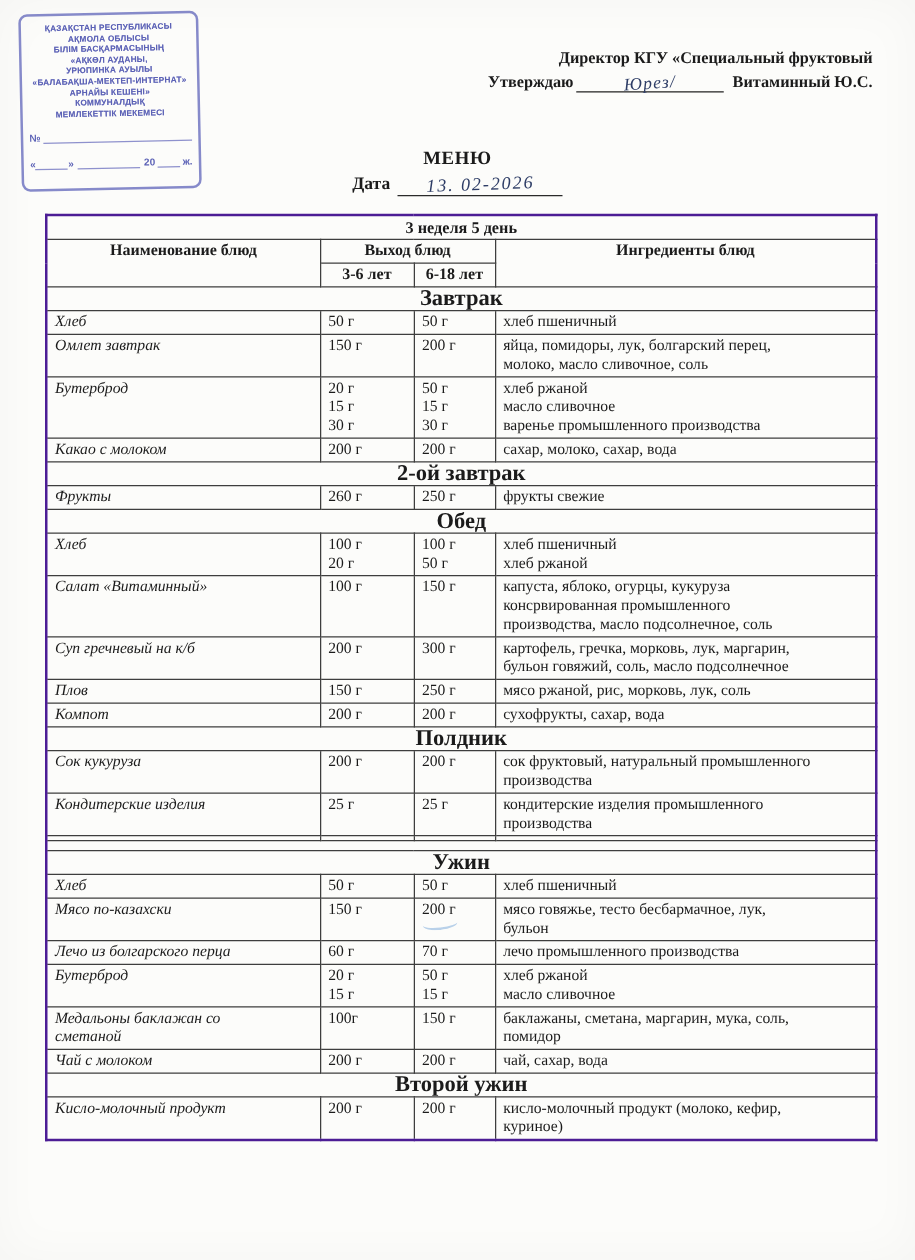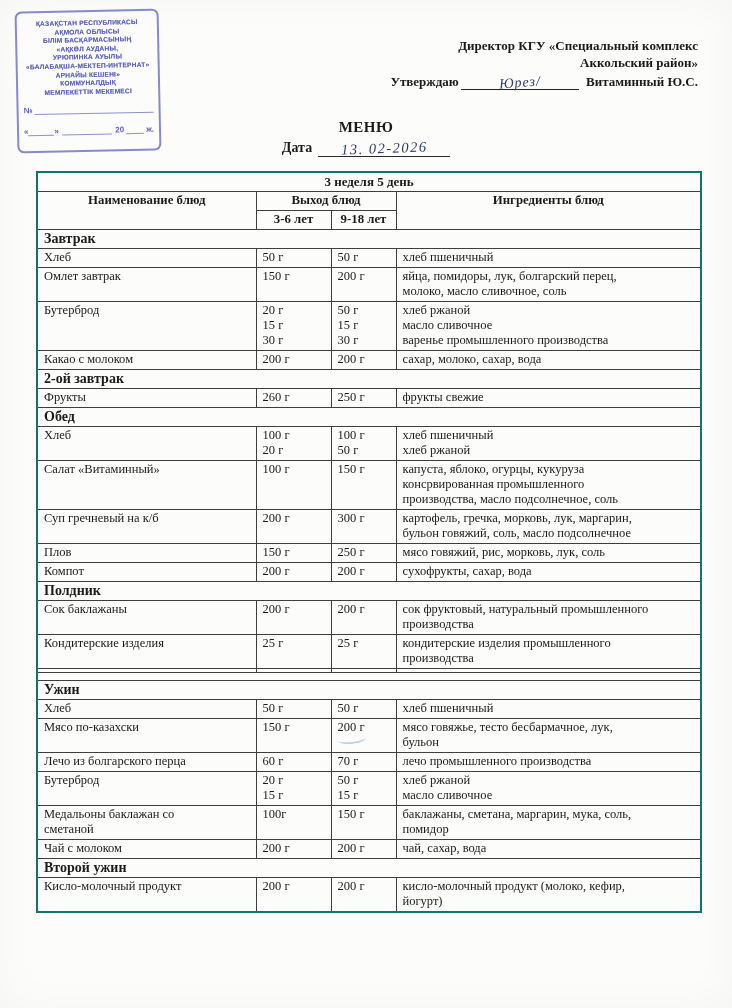--- a/index.html
+++ b/index.html
@@ -41,26 +41,26 @@
                     text-align:center; margin-left:6px; height:18px; }
   .date-hand { display:inline-block; font-style:italic; font-weight:normal; font-size:14.5px;
                color:#2e3d66; letter-spacing:1.5px; transform:rotate(-2deg) translateY(1px); }
 
   
   table.menu { position:absolute; left:36px; top:171px; width:664px; border-collapse:collapse;
                table-layout:fixed; font-size:12.5px; }
   table.menu td, table.menu th { border:1px solid #3e3e3e; vertical-align:top;
                padding:1px 6px 2px; line-height:15px; white-space:pre-line;
                overflow:hidden; }
-  table.menu { border:2px solid #0f766e; }
+  table.menu { border:2px solid #4c1d95; }
   col.c1 { width:219px; } col.c2 { width:75px; } col.c3 { width:65px; } col.c4 { width:305px; }
   th.week { text-align:center; font-size:13px; font-weight:bold; padding:2px; }
   th.hdr { text-align:center; font-weight:bold; vertical-align:middle; font-size:12.8px; }
-  td.section { font-weight:bold; font-size:14px; padding:2px; }
-  td.name { padding-left:10px; }
+  td.section { text-align:center; font-weight:bold; font-size:18px; padding:2px; }
+  td.name { padding-left:10px;font-style:italic; }
   td.out { padding-left:9px; position:relative;margin-top:29px; }
   td.spacer { height:8px; padding:0; border-left:2px solid #3e3e3e; border-right:2px solid #3e3e3e; }
   .pen-mark { position:absolute; left:6px; top:15px; width:28px; height:10px;
               border-bottom:2px solid #a9c7e6; border-radius:50%;
               transform:rotate(-6deg); opacity:.8; }
 </style>
 </head>
 <body>
 
 <div class="page">
@@ -86,22 +86,21 @@
       <span class="u1"></span>
       <span>»</span>
       <span class="u2"></span>
       <span>20</span>
       <span class="u3"></span>
       <span>ж.</span>
     </div>
   </div>
 
   <div class="approval">
-    <div>Директор КГУ «Специальный комплекс</div>
-    <div>Аккольский район»</div>
+    <div>Директор КГУ «Специальный фруктовый</div>
     <div class="approve-line">
       <span>Утверждаю</span><span class="sig-line"><span class="sig">Юрез/</span></span>
       <span>Витаминный Ю.С.</span>
     </div>
   </div>
 
   <div class="title-block">
     <div class="doc-title">МЕНЮ</div>
     <div class="date-line">
       <span>Дата</span><span class="date-hand-wrap"><span class="date-hand">13. 02-2026</span></span>
@@ -119,21 +118,21 @@
     <tr>
       <th class="week" colspan="4">3 неделя  5 день</th>
     </tr>
     <tr>
       <th class="hdr" rowspan="2">Наименование блюд</th>
       <th class="hdr" colspan="2">Выход блюд</th>
       <th class="hdr" rowspan="2">Ингредиенты блюд</th>
     </tr>
     <tr>
       <th class="hdr">3-6 лет</th>
-      <th class="hdr">9-18 лет</th>
+      <th class="hdr">6-18 лет</th>
     </tr>
 
     <tr>
       <td class="section" colspan="4">Завтрак</td>
     </tr>
     <tr>
       <td class="name">Хлеб</td>
       <td class="out">50 г</td>
       <td class="out">50 г</td>
       <td>хлеб пшеничный</td>
@@ -198,34 +197,34 @@
       <td class="name">Суп гречневый на к/б</td>
       <td class="out">200 г</td>
       <td class="out">300 г</td>
       <td>картофель, гречка, морковь, лук, маргарин,
 бульон говяжий, соль,  масло подсолнечное</td>
     </tr>
     <tr>
       <td class="name">Плов</td>
       <td class="out">150 г</td>
       <td class="out">250 г</td>
-      <td>мясо говяжий, рис, морковь, лук, соль</td>
+      <td>мясо ржаной, рис, морковь, лук, соль</td>
     </tr>
     <tr>
       <td class="name">Компот</td>
       <td class="out">200 г</td>
       <td class="out">200 г</td>
       <td>сухофрукты, сахар, вода</td>
     </tr>
 
     <tr>
       <td class="section" colspan="4">Полдник</td>
     </tr>
     <tr>
-      <td class="name">Сок баклажаны</td>
+      <td class="name">Сок кукуруза</td>
       <td class="out">200 г</td>
       <td class="out">200 г</td>
       <td>сок фруктовый, натуральный промышленного
 производства</td>
     </tr>
     <tr>
       <td class="name">Кондитерские изделия</td>
       <td class="out">25 г</td>
       <td class="out">25 г</td>
       <td>кондитерские изделия промышленного
@@ -288,18 +287,18 @@
     </tr>
 
     <tr>
       <td class="section" colspan="4">Второй ужин</td>
     </tr>
     <tr>
       <td class="name">Кисло-молочный продукт</td>
       <td class="out">200 г</td>
       <td class="out">200 г</td>
       <td>кисло-молочный продукт (молоко, кефир,
-йогурт)</td>
+куриное)</td>
     </tr>
     </tbody>
   </table>
 
 </div>
 
 </body></html>

